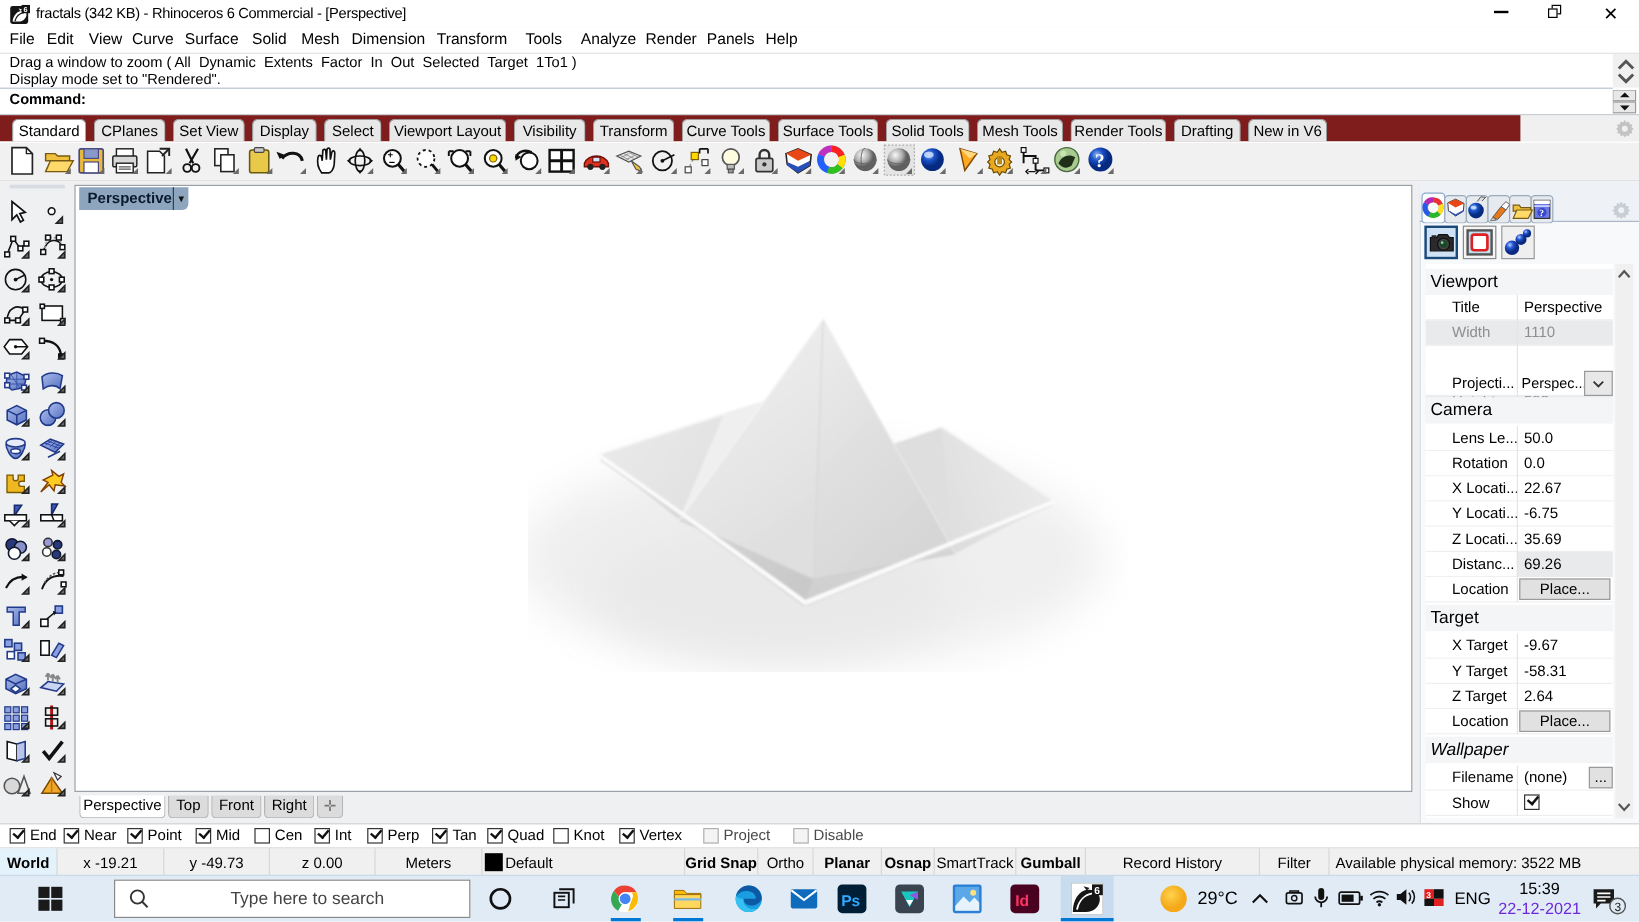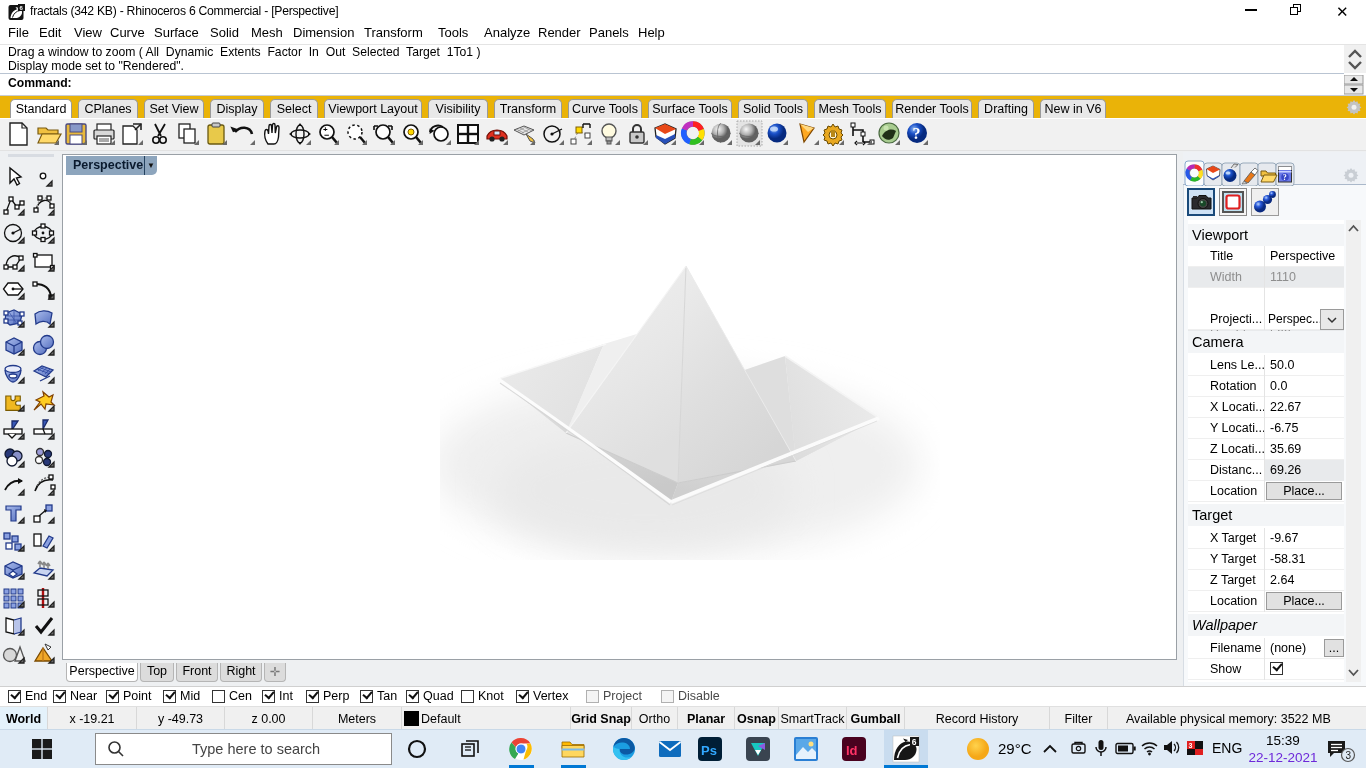--- a/index.html
+++ b/index.html
@@ -14,21 +14,21 @@
   
   #menubar { left:0; top:22px; width:1366px; height:22px; background:#ffffff; font-size:13px; color:#000; }
   #menubar span { position:absolute; top:3px; }
   
   #cmdarea { left:0; top:44px; width:1366px; height:52px; background:#ffffff; border-top:1px solid #e4e4e4; border-bottom:1px solid #c8cdd4; }
   .cmdline { position:absolute; left:8px; font-size:12.2px; color:#000; white-space:pre; }
   #cmdrule { left:0; top:73px; width:1344px; height:1px; background:#b9c4d2; }
   #cmdscroll { left:1344px; top:45px; width:22px; height:28px; background:#f0f0f0; }
   #cmdspin { left:1344px; top:75px; width:20px; height:20px; }
   
-  #tabrow { left:0; top:96px; width:1366px; height:22px; background:#eab308; }
+  #tabrow { left:0; top:96px; width:1267px; height:22px; background:#7f1d1d; }
   .ttab { position:absolute; top:3px; height:19px; background:#e8e8e8; border:1px solid #9a9a9a; border-bottom:none; border-radius:5px 5px 0 0; font-size:12.5px; color:#000; text-align:center; padding-top:2px; transform:skewX(0deg); }
   .ttab.active { background:#ffffff; z-index:3; font-weight:normal; }
   
   #iconrow { left:0; top:118px; width:1366px; height:33px; background:#f1f1f1; border-top:1px solid #fff; border-bottom:1px solid #e2e2e2; }
   
   #main { left:0; top:151px; width:1366px; height:535px; background:#eef0f2; }
   #lefttools { left:0; top:151px; width:62px; height:535px; background:#eef0f2; }
   #viewport { left:62px; top:154px; width:1115px; height:506px; background:#ffffff; border:1px solid #9aa0a6; }
   #vplabel { left:66px; top:156px; width:91px; height:19px; background:#8da5bd; color:#0a1a2e; font-weight:bold; font-size:12.5px; padding:2px 0 0 7px; border-radius:0 0 5px 0; }
   #vplabelbtn { left:144px; top:156px; width:13px; height:19px; border-left:1px solid #25425f; color:#111; font-size:8px; text-align:center; padding-top:5px; }
@@ -917,21 +917,21 @@
     </div>
     <div class="st" style="left:571px; width:61px; font-weight:bold;">Grid Snap</div>
     <div class="st" style="left:632px; width:46px;">Ortho</div>
     <div class="st" style="left:678px; width:57px; font-weight:bold;">Planar</div>
     <div class="st" style="left:735px; width:44px; font-weight:bold;">Osnap</div>
     <div class="st" style="left:779px; width:68px;">SmartTrack</div>
     <div class="st" style="left:847px; width:58px; font-weight:bold;">Gumball</div>
     <div class="st" style="left:905px; width:145px;">Record History</div>
     <div class="st" style="left:1050px; width:58px;">Filter</div>
     <div class="st" style="left:1108px; width:251px; justify-content:flex-start; border-right:none;">
-      <span style="margin-left:18px;">Available physical memory: 3522 MB</span>
+      <span style="margin-left:5px;">Available physical memory: 3522 MB</span>
     </div>
   </div>
 
   <div class="abs" id="taskbar"></div>
   <div class="abs" id="searchbox">
     <svg width="18" height="18" style="margin-left:11px; margin-right:9px;">
       <circle cx="7.5" cy="7.5" r="5.5" fill="none" stroke="#333" stroke-width="1.6"></circle>
       <line x1="11.5" y1="11.5" x2="16" y2="16" stroke="#333" stroke-width="1.6"></line>
     </svg>
     <span>Type here to search</span>

